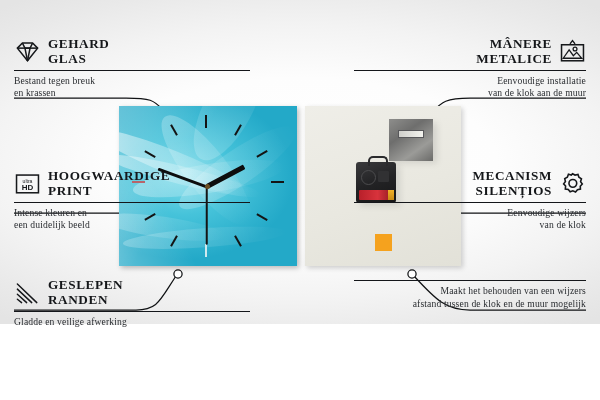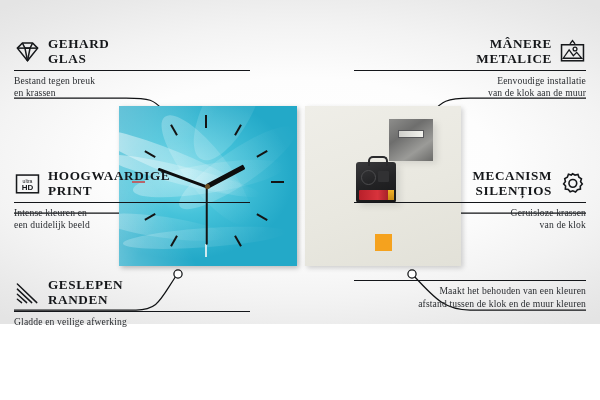--- a/index.html
+++ b/index.html
@@ -264,24 +264,24 @@
           <circle cx="16.4" cy="15.8" r="4.6"></circle>
         </g>
           </svg>
       </span>
       <span class="ttl">
         <span>MECANISM</span><br><span>SILENȚIOS</span>
       </span>
     </div>
     <div class="rule"></div>
     <div class="desc">
-      <span>Geruisloze krassen</span><br><span>van de klok</span>
+      <span>Eenvoudige wijzers</span><br><span>van de klok</span>
     </div>
   </div>
 
   <div class="feat right" id="f-dist">
     <div class="rule"></div>
     <div class="desc">
-      <span>Maakt het behouden van een kleuren</span><br><span>afstand tussen de klok en de muur kleuren</span>
+      <span>Maakt het behouden van een wijzers</span><br><span>afstand tussen de klok en de muur mogelijk</span>
     </div>
   </div>
 
 </div>
 
 </body></html>

